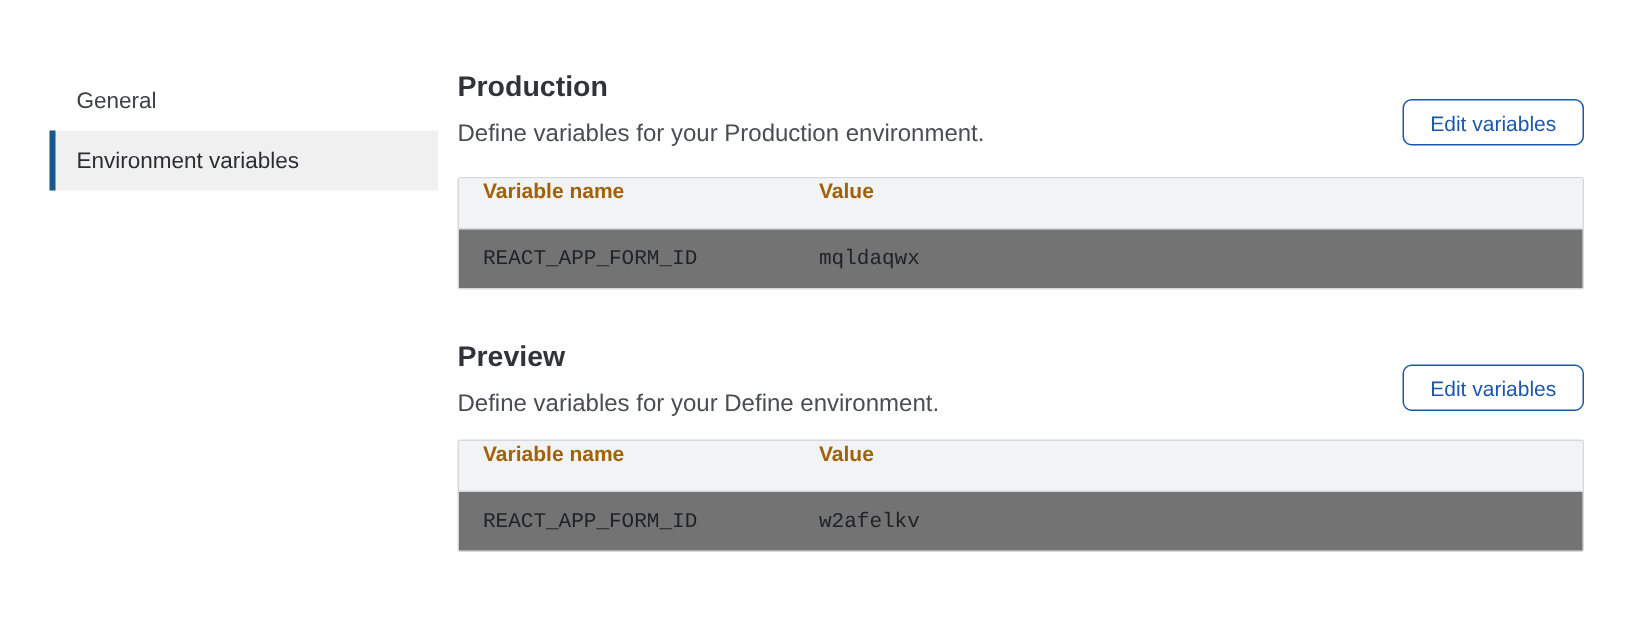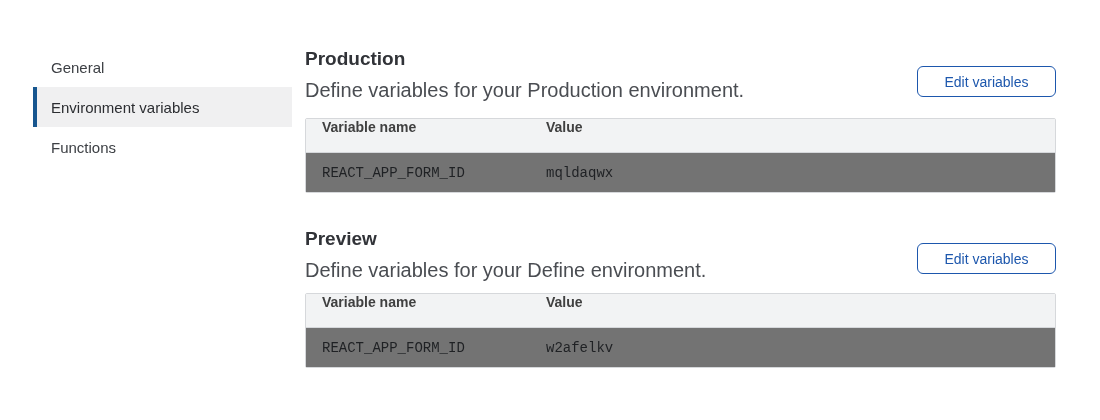--- a/index.html
+++ b/index.html
@@ -48,28 +48,28 @@
     margin: 0;
     font-size: 19px;
     line-height: 20px;
     font-weight: 700;
     color: #313338;
   }
   .section-title.first { margin-top: 49px; }
   .section-title.second { margin-top: 36px; }
   .section-desc {
     margin: 12px 0 0 0;
-    font-size: 20px;
+    font-size: 16px;
     line-height: 18px;
     color: #4a4d52;
   }
   .btn-edit {
     position: absolute;
     right: 0;
-    width: 139px;
+    width: 121px;
     height: 31px;
     background: #ffffff;
     border: 1px solid var(--accent-blue, #1d57ad);
     border-radius: 6px;
     color: var(--accent-blue, #1d57ad);
     font-family: "Liberation Sans", sans-serif;
     font-size: 14px;
     line-height: 1;
     cursor: pointer;
     padding: 0;
@@ -88,21 +88,21 @@
   }
   .vars-table.t1 { margin-top: 19px; }
   .vars-table.t2 { margin-top: 14px; }
   .vars-table thead th {
     background: var(--table-header-bg, #f2f3f4);
     height: 34px;
     text-align: left;
     vertical-align: middle;
     font-size: 14px;
     font-weight: 700;
-    color: #404040;
+    color: #a16207;
     padding: 0 0 17px 16px;
     border-bottom: 1px solid #d6d8db;
   }
   .vars-table tbody td {
     height: 39px;
     vertical-align: middle;
     font-family: Liberation Mono, monospace;
     font-size: 14px;
     color: #1f2124;
     padding: 0 0 0 16px;
@@ -111,21 +111,20 @@
   .vars-table th.col-name, .vars-table td.col-name { width: 224px; }
 </style>
 </head>
 <body>
 
 <div class="page">
 
   <nav class="sidebar">
     <div class="side-item">General</div>
     <div class="side-item active">Environment variables</div>
-    <div class="side-item">Functions</div>
   </nav>
 
   <main class="content">
 
     <h2 class="section-title first">Production</h2>
     <p class="section-desc">Define variables for your Production environment.</p>
     <button class="btn-edit btn-prod">Edit variables</button>
 
     <table class="vars-table t1">
       <thead>

